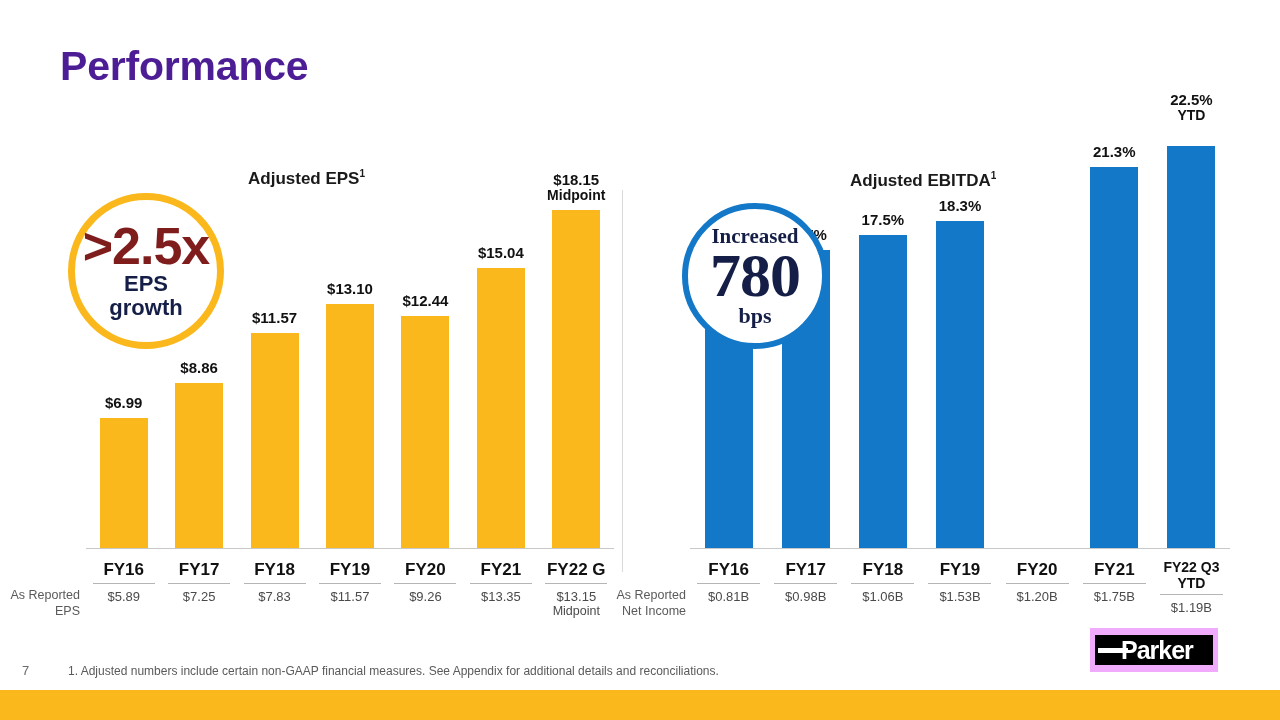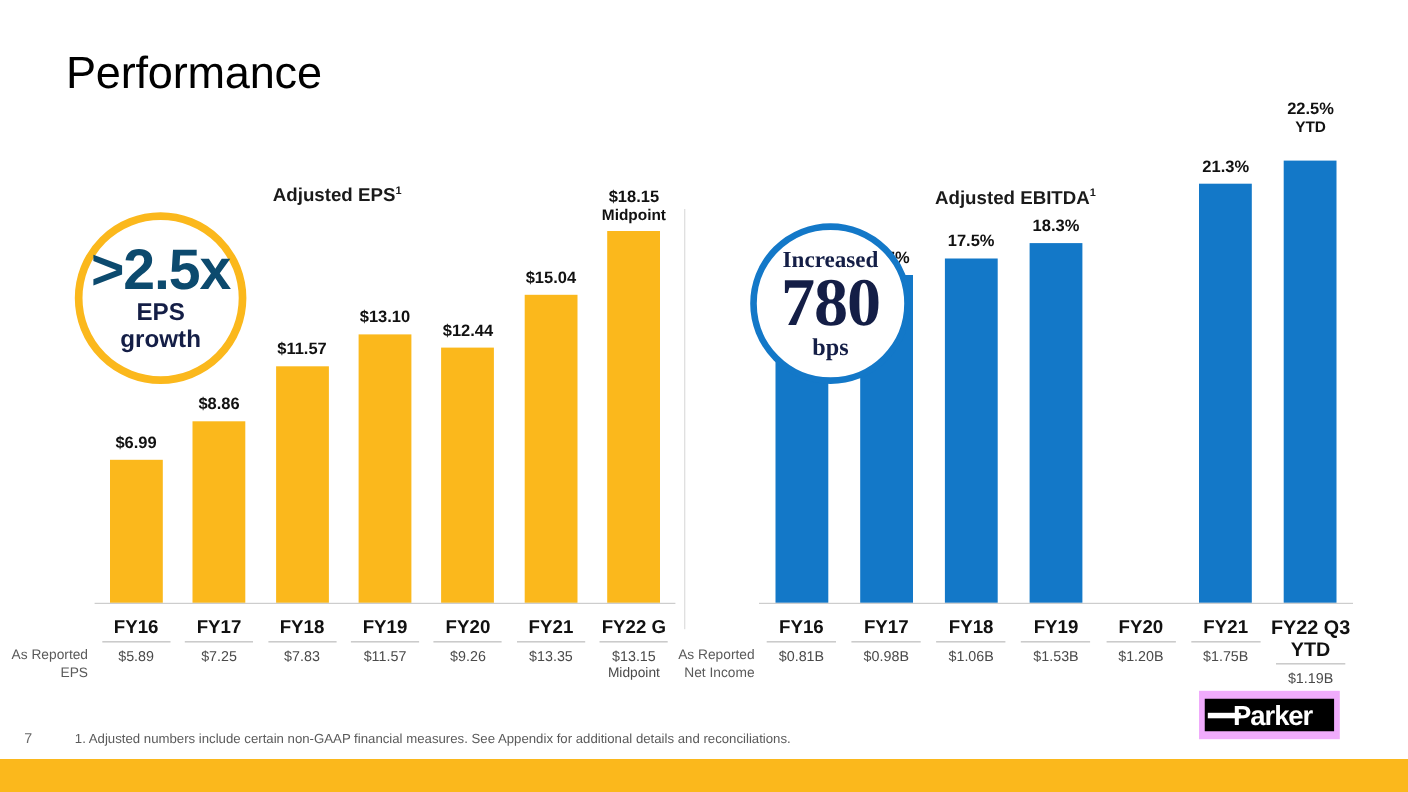--- a/index.html
+++ b/index.html
@@ -7,21 +7,21 @@
     width:1280px;height:720px;position:relative;overflow:hidden;
     background:#ffffff;
     font-family:"Liberation Sans","DejaVu Sans",sans-serif;
     -webkit-font-smoothing:antialiased;
   }
   .slide{position:absolute;inset:0;}
 
   
   .title{
     position:absolute;left:60px;top:45px;
-    font-size:41px;font-weight:normal;color:#000000;letter-spacing:-0.2px;
+    font-size:41px;font-weight:bold;color:#4c1d95;letter-spacing:-0.2px;
     line-height:1.05;white-space:nowrap;
   }
   .subtitle{
     position:absolute;left:60px;top:92px;
     font-size:27px;font-weight:bold;color:#1B7AC8;letter-spacing:-0.1px;
     line-height:1.1;white-space:nowrap;
   }
 
   
   .divider{
@@ -59,21 +59,21 @@
 
   
   .catrow{position:absolute;}
   .cat{
     position:absolute;text-align:center;
   }
   .cat .fy{
     font-size:17px;font-weight:bold;color:#111111;white-space:nowrap;
     line-height:1.15;
   }
-  .cat .fy.small{font-size:18px;line-height:1.12;}
+  .cat .fy.small{font-size:14px;line-height:1.12;}
   .cat .rule{
     height:1px;background:#B5B5B5;margin:3px auto 0;width:76px;
   }
   .cat .val{
     margin-top:5px;font-size:13px;color:#4a4a4a;white-space:nowrap;
     line-height:1.2;
   }
   .cat .val .sub{display:block;font-size:12.5px;color:#4a4a4a;}
 
   .rowlabel{
@@ -83,21 +83,21 @@
 
   
   .badge{
     position:absolute;border-radius:50%;
     display:flex;flex-direction:column;align-items:center;justify-content:center;
     box-sizing:border-box;background:#ffffff;
   }
   .badge.gold{border:7px solid #FBB81C;}
   .badge.blue{border:6px solid #1378C8;}
   .badge .big{
-    font-size:52px;font-weight:bold;color:#0c4a6e;line-height:0.96;
+    font-size:52px;font-weight:bold;color:#7f1d1d;line-height:0.96;
     letter-spacing:-1px;white-space:nowrap;
   }
   .badge .big-num{
     font-size:62px;font-weight:bold;color:#141E46;line-height:0.92;
     letter-spacing:-1px;white-space:nowrap;
   }
   .badge .small{
     font-size:22px;font-weight:bold;color:#141E46;line-height:1.08;
     white-space:nowrap;
   }

